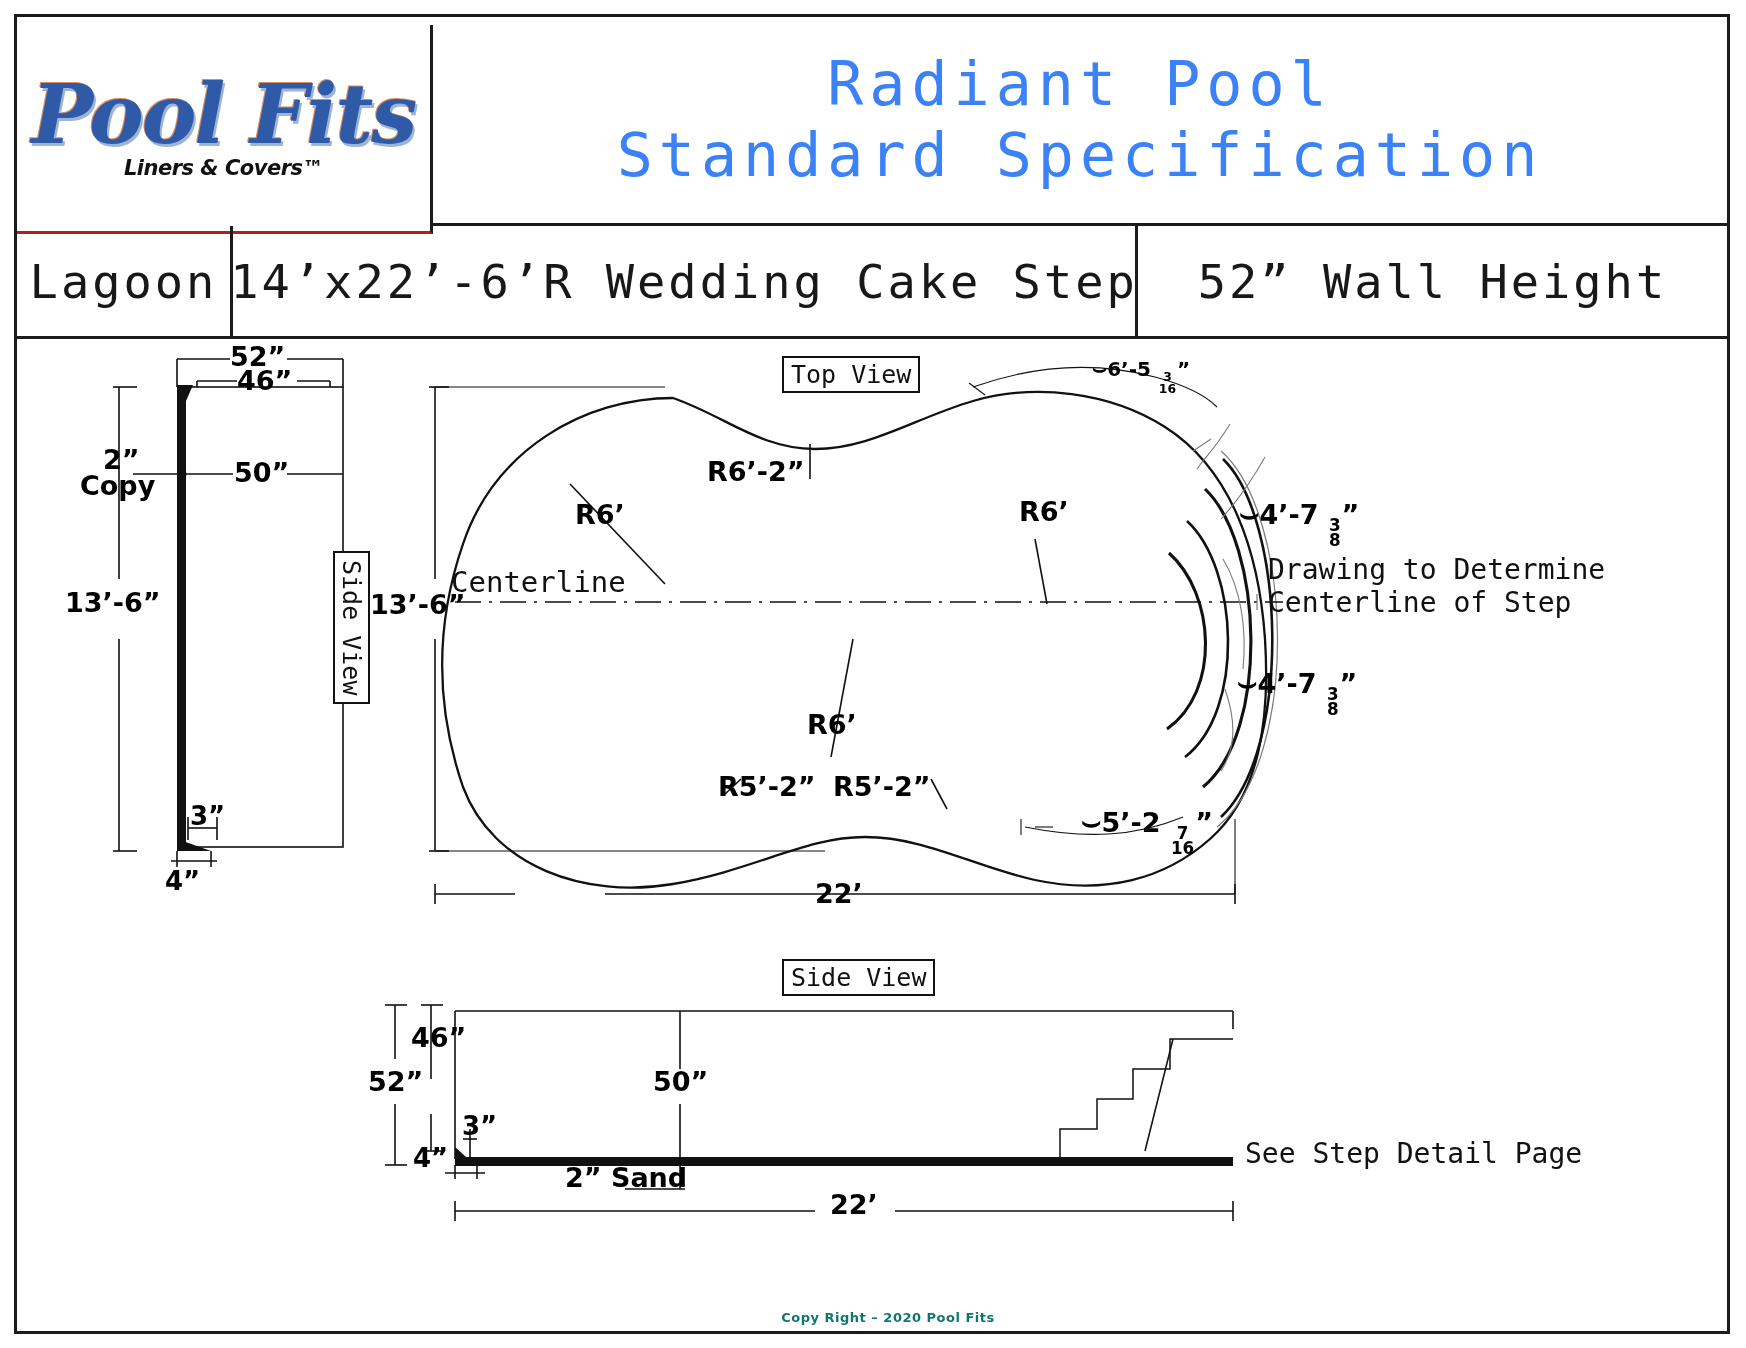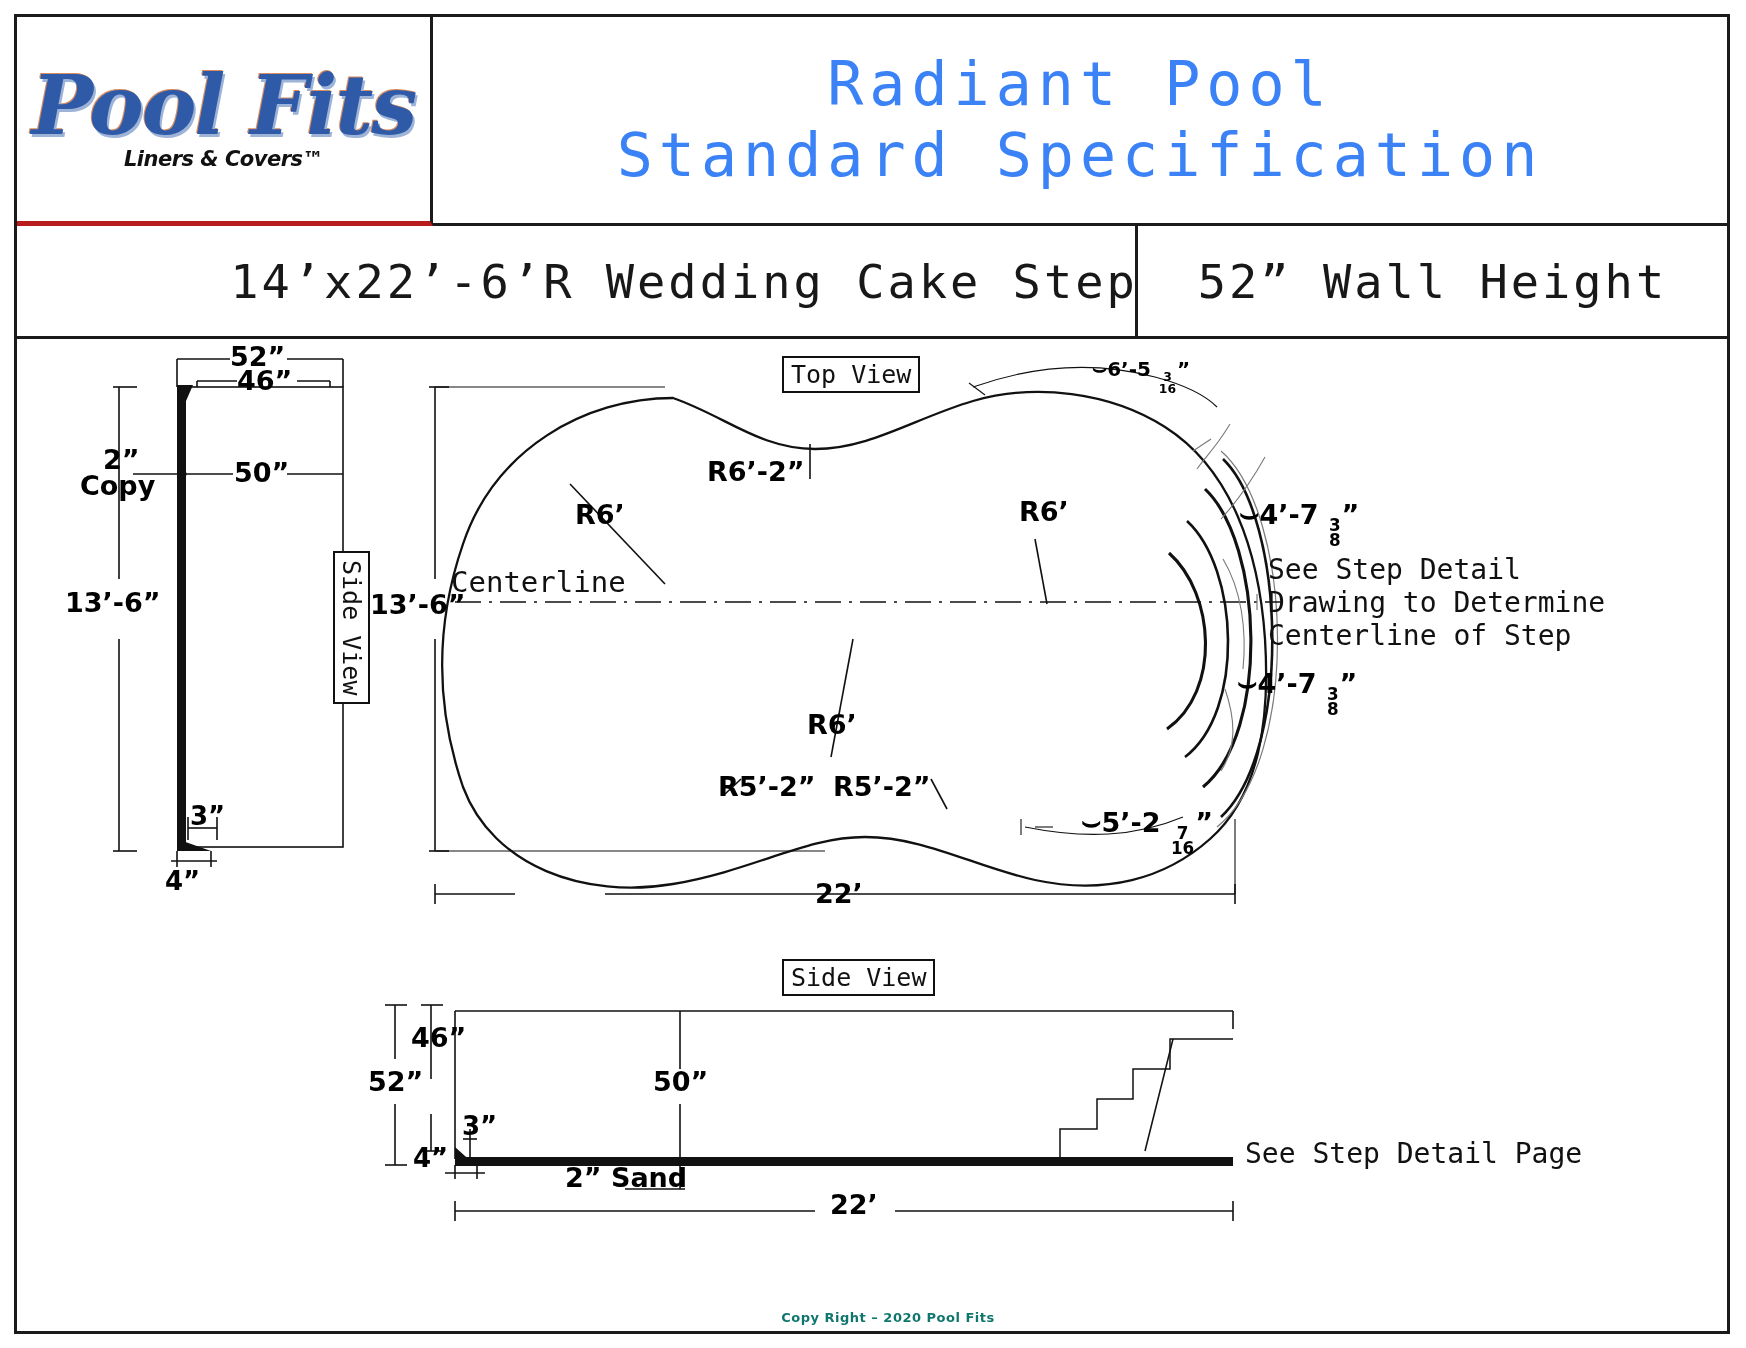--- a/index.html
+++ b/index.html
@@ -9,22 +9,22 @@
   
   .cad{font-family:"DejaVu Sans Mono",monospace;font-weight:300;color:#111;}
   .dim{font-family:"DejaVu Sans",sans-serif;font-weight:700;color:#000;white-space:nowrap;}
 
   
   #sheet{position:absolute;left:14px;top:14px;width:1716px;height:1320px;
          border:3px solid #1b1b1b;box-sizing:border-box;background:#fff;}
 
   
   #titleblock{position:absolute;left:0;top:0;width:100%;height:322px;box-sizing:border-box;}
-  #logo-cell{position:absolute;left:0;top:0;width:416px;height:209px;
-             border-right:3px solid #1b1b1b;border-bottom:5px solid #b91c1c;box-sizing:border-box;
+  #logo-cell{position:absolute;left:0;top:8px;width:416px;height:209px;
+             border-right:3px solid #1b1b1b;border-bottom:3px solid #b91c1c;box-sizing:border-box;
              display:flex;flex-direction:column;align-items:center;justify-content:center;}
   #title-cell{position:absolute;left:416px;top:0;right:0;height:209px;
               border-bottom:3px solid #1b1b1b;box-sizing:border-box;
               display:flex;flex-direction:column;align-items:center;justify-content:center;}
   .title-line{font-family:"DejaVu Sans Mono",monospace;font-weight:300;
               font-size:60px;letter-spacing:6px;line-height:1.18;color:#3b82f6;}
 
   #row2{position:absolute;left:0;top:209px;width:100%;height:110px;}
   #cell-shape{position:absolute;left:0;top:0;width:216px;height:100%;
               border-right:3px solid #1b1b1b;box-sizing:border-box;
@@ -77,20 +77,23 @@
       <div class="logo-script">Pool Fits</div>
       <div class="logo-sub">Liners &amp; Covers™</div>
     </div>
 
     <div id="title-cell">
       <div class="title-line">Radiant Pool</div>
       <div class="title-line">Standard Specification</div>
     </div>
 
     <div id="row2">
+      <div id="cell-shape">
+        <span class="row2-txt">Lagoon</span>
+      </div>
       <div id="cell-size">
         <span class="row2-txt">14’x22’-6’R Wedding Cake Step</span>
       </div>
       <div id="cell-wall">
         <span class="row2-txt">52” Wall Height</span>
       </div>
     </div>
   </div>
 
   <div id="canvas">
@@ -286,21 +289,20 @@
 
     <div class="lbl dim" style="left:1056px;top:464px;font-size:27px;">
       <span class="arcsym">⌣</span><span>5’-2</span>
       <span class="frac">
         <span class="n">7</span>
         <span class="d">16</span>
       </span><span>”</span>
     </div>
 
     <div class="lbl note" style="left:1243px;top:214px;">
-      <div>See Step Detail</div>
       <div>Drawing to Determine</div>
       <div>Centerline of Step</div>
     </div>
 
     <div class="lbl boxed" style="left:757px;top:620px;">Side View</div>
     <div class="lbl dim" style="left:386px;top:683px;font-size:27px;">46”</div>
     <div class="lbl dim" style="left:343px;top:727px;font-size:27px;">52”</div>
     <div class="lbl dim" style="left:628px;top:727px;font-size:27px;">50”</div>
     <div class="lbl dim" style="left:437px;top:772px;font-size:26px;">3”</div>
     <div class="lbl dim" style="left:388px;top:804px;font-size:26px;">4”</div>

